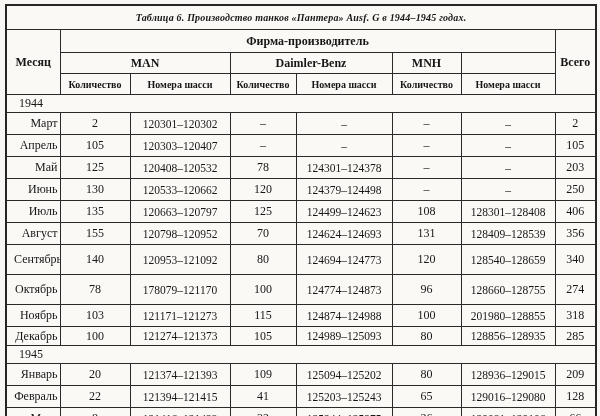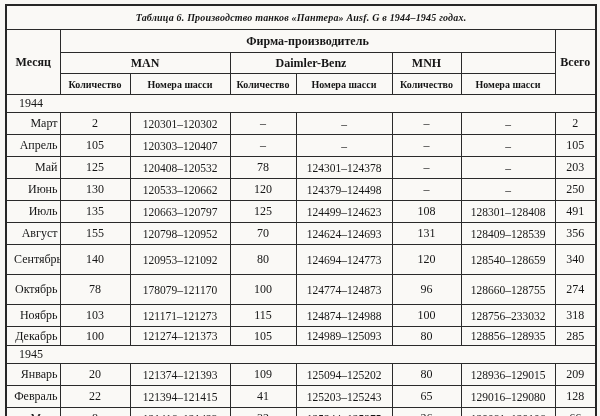--- a/index.html
+++ b/index.html
@@ -143,21 +143,21 @@
   </tr>
 
   <tr class="dr">
     <td class="month-cell">Июль</td>
     <td>135</td>
     <td class="range-cell">120663–120797</td>
     <td>125</td>
     <td class="range-cell">124499–124623</td>
     <td>108</td>
     <td class="range-cell">128301–128408</td>
-    <td>491</td>
+    <td>406</td>
   </tr>
 
   <tr class="dr">
     <td class="month-cell">Август</td>
     <td>155</td>
     <td class="range-cell">120798–120952</td>
     <td>70</td>
     <td class="range-cell">124624–124693</td>
     <td>131</td>
     <td class="range-cell">128409–128539</td>
@@ -186,21 +186,21 @@
     <td>274</td>
   </tr>
 
   <tr class="dr">
     <td class="month-cell">Ноябрь</td>
     <td>103</td>
     <td class="range-cell">121171–121273</td>
     <td>115</td>
     <td class="range-cell">124874–124988</td>
     <td>100</td>
-    <td class="range-cell">128756–233032</td>
+    <td class="range-cell">201980–128855</td>
     <td>318</td>
   </tr>
 
   <tr class="dr short">
     <td class="month-cell">Декабрь</td>
     <td>100</td>
     <td class="range-cell">121274–121373</td>
     <td>105</td>
     <td class="range-cell">124989–125093</td>
     <td>80</td>

